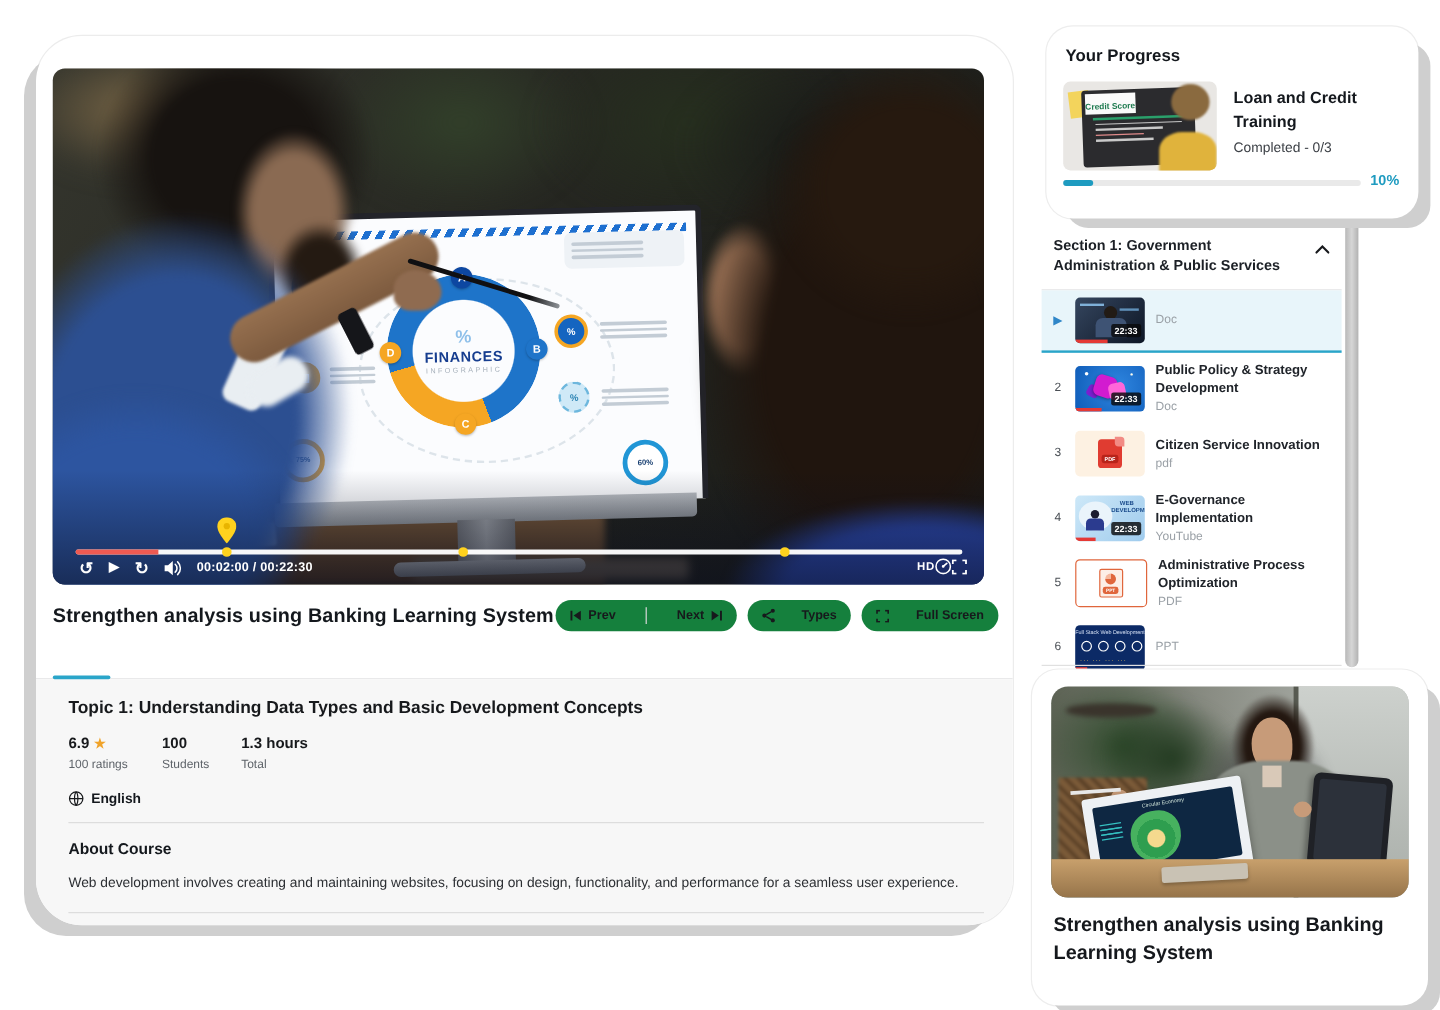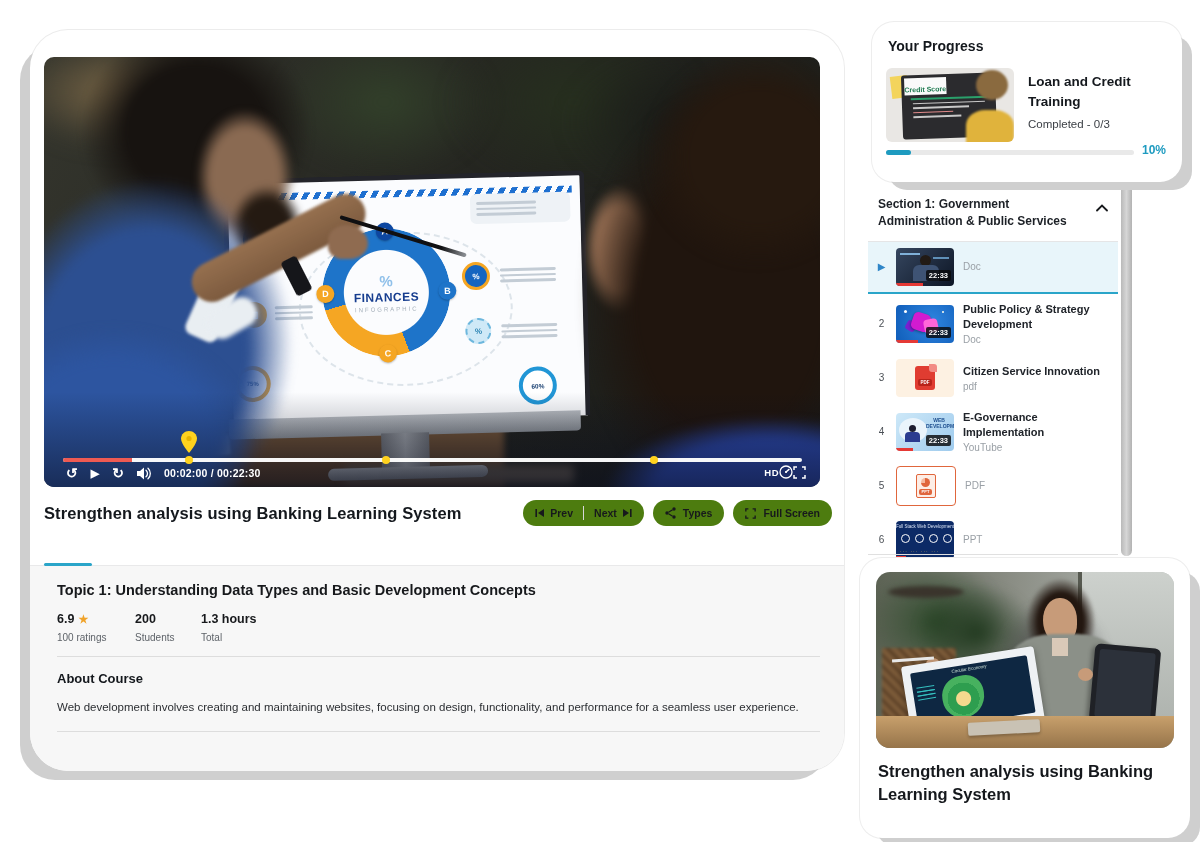--- a/index.html
+++ b/index.html
@@ -71,21 +71,21 @@
   .vpin{position:absolute;top:-27px;transform:translateX(-50%)}
   .vctl{position:absolute;left:22px;bottom:7px;display:flex;align-items:center;gap:13px;color:#fff;z-index:12}
   .vctr{position:absolute;right:14px;bottom:8px;display:flex;align-items:center;color:#fff;z-index:12}
   .vico{font-size:14px;line-height:1;font-weight:bold}
   .vtime{font-size:10.5px;font-weight:bold;letter-spacing:.2px}
   .vhd{font-size:9.5px;font-weight:bold;letter-spacing:.5px}
   
   .course-header{position:absolute;left:14px;top:470px;width:788px;display:flex;align-items:center}
   .course-title{font-size:16.5px;font-weight:bold;letter-spacing:.1px}
   .hbtns{margin-left:auto;display:flex;align-items:center;gap:9px}
-  .pill{display:flex;align-items:center;background:#4d7c0f;border-radius:14px;height:26px;padding:0 12px;gap:7px;font-size:10.5px;font-weight:bold;color:#17191c;cursor:pointer}
+  .pill{display:flex;align-items:center;background:#15803d;border-radius:14px;height:26px;padding:0 12px;gap:22px;font-size:10.5px;font-weight:bold;color:#17191c;cursor:pointer}
   .pill .sep{width:1px;height:14px;background:#d7d7d9;margin:0 3px}
   
   .tabs{position:absolute;left:14px;top:511px;display:flex;gap:28px;font-size:11.5px;font-weight:bold;color:#23262b}
   .tab{padding-bottom:10px;cursor:pointer}
   .tab.active{color:#2aa5c9}
   .tab-underline{position:absolute;left:14px;top:533px;width:48px;height:3px;border-radius:2px;background:#2aa5c9;z-index:2}
   .tab-divider{position:absolute;left:0;top:535px;width:814px;height:1px;background:#e9e9ea}
   .gray-zone{position:absolute;left:0;top:536px;width:814px;height:205px;background:#f7f7f7}
   .gz-in{position:absolute;left:27px;right:24px;top:0}
   .topic-h{margin-top:16px;font-size:14.5px;font-weight:bold;color:#17191c}
@@ -388,27 +388,36 @@
 
   <div class="gray-zone">
     <div class="gz-in">
       <div class="topic-h">Topic 1: Understanding Data Types and Basic Development Concepts</div>
       <div class="stats">
         <div class="stat">
           <span class="stat-v"><span>6.9</span><span class="star">★</span></span>
           <span class="stat-s">100 ratings</span>
         </div>
         <div class="stat">
-          <span class="stat-v">200</span>
+          <span class="stat-v">100</span>
           <span class="stat-s">Students</span>
         </div>
         <div class="stat">
           <span class="stat-v">1.3 hours</span>
           <span class="stat-s">Total</span>
         </div>
+      </div>
+      <div class="lang">
+        <span>
+          <svg width="13" height="13" viewBox="0 0 14 14" stroke="#17191c" stroke-width="1.1" fill="none">
+              <circle cx="7" cy="7" r="6"></circle>
+              <path d="M1 7h12M7 1c-2 1.8-2 10.2 0 12M7 1c2 1.8 2 10.2 0 12"></path>
+            </svg>
+        </span>
+        <span>English</span>
       </div>
       <div class="hr"></div>
       <div class="sec-h">About Course</div>
       <div class="about-p">Web development involves creating and maintaining websites, focusing on design, functionality, and performance for a seamless user experience.</div>
       <div class="hr" style="margin-top:15px"></div>
 
     </div>
   </div>
 </div>
 
@@ -511,20 +520,21 @@
 
   <div class="srow">
     <span class="snum">5</span>
     <span class="sthumb th5">
       <span class="doc-or">
         <span class="pie"></span>
         <span class="tag">PPT</span>
       </span>
     </span>
     <span class="smeta">
+      <span class="st">Administrative Process Optimization</span>
       <span class="ss">PDF</span>
     </span>
   </div>
 
   <div class="srow">
     <span class="snum">6</span>
     <span class="sthumb th6">
       <span class="cap">Full Stack Web Development</span>
       <span class="rings">
           <i></i>

